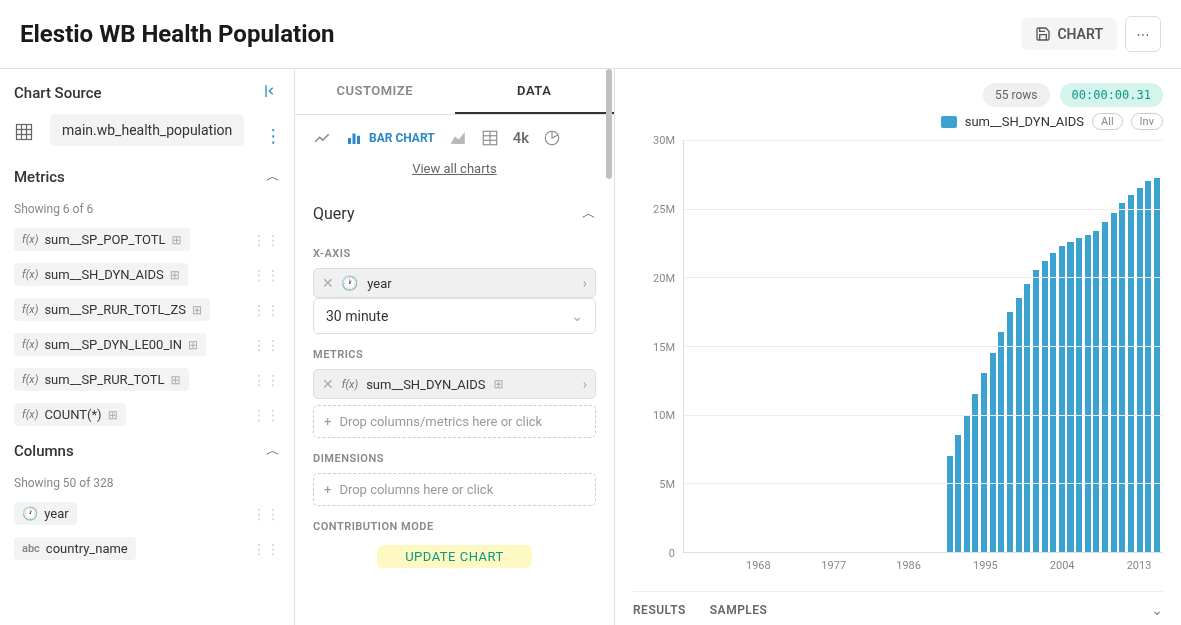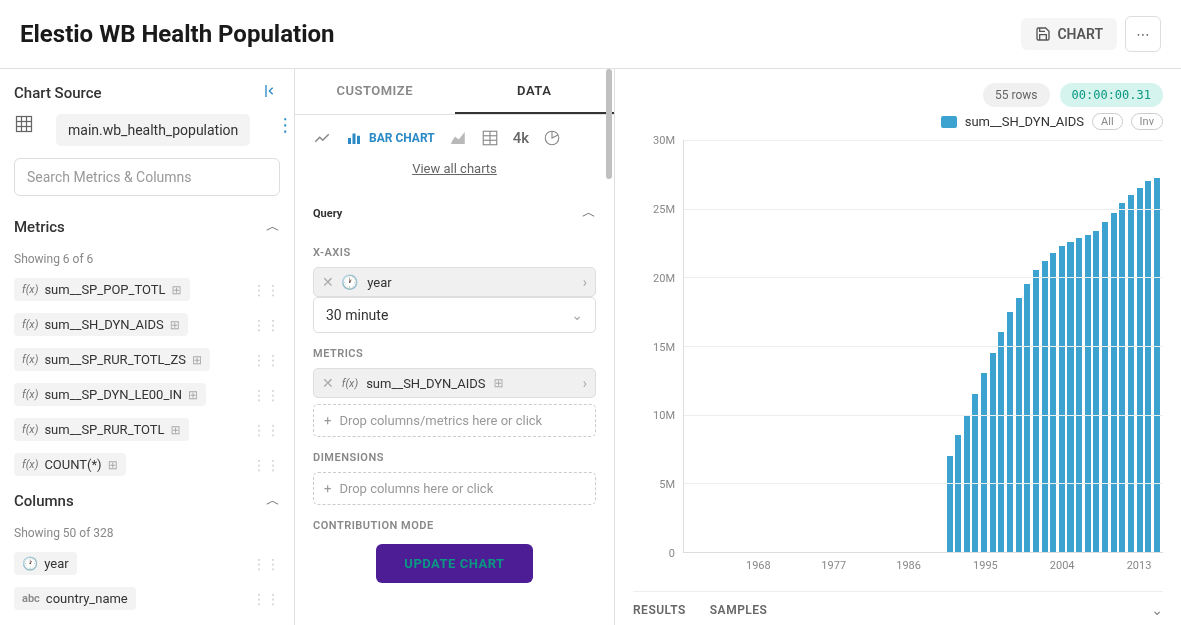--- a/index.html
+++ b/index.html
@@ -9,21 +9,21 @@
 .header-actions{display:flex;gap:8px;align-items:center}
 .save-btn{display:flex;align-items:center;gap:6px;padding:8px 14px;background:#f5f5f5;border:none;border-radius:6px;font-size:14px;font-weight:600;cursor:pointer;color:#555}
 .save-btn svg{width:16px;height:16px}
 .more-btn{width:36px;height:36px;border:1px solid #ddd;border-radius:6px;background:#fff;display:flex;align-items:center;justify-content:center;cursor:pointer;color:#666}
 .main{display:flex;height:calc(625px - 62px)}
 .sidebar{width:295px;border-right:1px solid #e0e0e0;display:flex;flex-direction:column;overflow:hidden}
 .chart-source{padding:14px 14px 12px}
 .chart-source-header{display:flex;justify-content:space-between;align-items:center;margin-bottom:12px}
 .chart-source-header .label{font-size:15px;color:#333;font-weight:500}
 .collapse-icon{color:#2b8ac6;cursor:pointer}
-.source-row{display:flex;align-items:flex-start;gap:22px}
+.source-row{display:flex;align-items:flex-end;gap:16px}
 .grid-icon{color:#666;font-size:18px}
 .source-name{flex:1;background:#f3f3f3;padding:8px 12px;border-radius:5px;color:#333;font-size:14px}
 .kebab{color:#2b8ac6;cursor:pointer;padding:0 4px;font-size:18px}
 .search-input{width:calc(100% - 28px);margin:0 14px 12px;padding:10px 12px;border:1px solid #ddd;border-radius:6px;font-size:14px;color:#666}
 .search-input::placeholder{color:#999}
 .section-header{display:flex;justify-content:space-between;align-items:center;padding:10px 14px;cursor:pointer}
 .section-header .label{font-size:15px;font-weight:500;color:#333}
 .chevron{color:#666}
 .showing{padding:6px 14px;font-size:12px;color:#888}
 .metric-item,.column-item{display:flex;align-items:center;padding:6px 14px;gap:8px}
@@ -38,29 +38,29 @@
 .tabs{display:flex;border-bottom:1px solid #e0e0e0}
 .tab{flex:1;text-align:center;padding:14px 0;font-size:13px;font-weight:600;color:#888;cursor:pointer;letter-spacing:0.5px}
 .tab.active{color:#333;border-bottom:2px solid #333}
 .chart-types{display:flex;align-items:center;gap:14px;padding:14px 18px 8px;flex-wrap:wrap}
 .chart-type{color:#888;cursor:pointer;display:flex;align-items:center;gap:6px;font-size:12px}
 .chart-type.active{color:#2b8ac6;font-weight:700}
 .chart-type svg{width:18px;height:18px}
 .view-all{display:block;text-align:center;padding:6px 18px 10px;font-size:13px;color:#666;text-decoration:underline;cursor:pointer}
 .query-section{padding:8px 18px}
 .query-header{display:flex;justify-content:space-between;align-items:center;padding:10px 0}
-.query-header .label{font-size:11px;font-weight:700}
+.query-header .label{font-size:16px;font-weight:400}
 .field-label{font-size:11px;color:#888;font-weight:600;letter-spacing:0.5px;margin:14px 0 8px}
 .field-pill{display:flex;align-items:center;background:#f0f0f0;border:1px solid #ddd;border-radius:5px;padding:6px 8px;gap:8px}
 .field-pill .close{color:#aaa;cursor:pointer}
 .field-pill .arrow{margin-left:auto;color:#aaa;cursor:pointer}
 .field-pill .text{color:#333;font-size:13px}
 .select-box{border:1px solid #ddd;border-radius:5px;padding:9px 12px;display:flex;justify-content:space-between;align-items:center;font-size:14px;color:#333;cursor:pointer}
 .drop-zone{border:1px dashed #ccc;border-radius:5px;padding:8px 10px;display:flex;align-items:center;gap:8px;font-size:13px;color:#999;margin-top:6px}
-.update-btn{background:#4c1d95;color:#0a9882;font-weight:700;padding:12px 28px;border:none;border-radius:6px;cursor:pointer;font-size:13px;margin:12px auto 0;display:block;letter-spacing:0.5px}
+.update-btn{background:#fef9c3;color:#0a9882;font-weight:400;padding:4px 28px;border:none;border-radius:6px;cursor:pointer;font-size:13px;margin:12px auto 0;display:block;letter-spacing:0.5px}
 .chart-panel{flex:1;display:flex;flex-direction:column;padding:14px 18px;overflow:hidden}
 .chart-meta{display:flex;justify-content:flex-end;gap:10px;align-items:center;margin-bottom:6px}
 .rows-badge{background:#f0f0f0;padding:5px 12px;border-radius:12px;font-size:12px;color:#666}
 .time-badge{background:#d4f4ed;color:#0a9882;padding:5px 12px;border-radius:12px;font-size:12px;font-family:monospace}
 .legend{display:flex;justify-content:flex-end;align-items:center;gap:8px;margin-bottom:10px}
 .legend-swatch{width:16px;height:12px;background:#3ca3d1;border-radius:2px}
 .legend-text{font-size:13px;color:#333}
 .legend-toggle{border:1px solid #ccc;border-radius:10px;padding:1px 8px;font-size:11px;color:#888;cursor:pointer}
 .chart-area{flex:1;position:relative;padding-left:50px;padding-bottom:30px}
 .y-axis{position:absolute;left:0;top:0;height:calc(100% - 30px);width:50px}
@@ -116,21 +116,20 @@
               <line x1="3" y1="9" x2="21" y2="9"></line>
               <line x1="3" y1="15" x2="21" y2="15"></line>
               <line x1="9" y1="3" x2="9" y2="21"></line>
               <line x1="15" y1="3" x2="15" y2="21"></line>
             </svg>
         </span>
         <div class="source-name">main.wb_health_population</div>
         <span class="kebab">⋮</span>
       </div>
     </div>
-    <input class="search-input" placeholder="Search Metrics &amp; Columns" style="">
     <div class="section-header">
       <span class="label">Metrics</span>
       <span class="chevron">︿</span>
     </div>
     <div class="showing">Showing 6 of 6</div>
     <div class="metric-item">
         <div class="metric-pill">
           <span class="fx">f(x)</span>
           <span>sum__SP_POP_TOTL</span>
           <span class="box-icon">⊞</span>

